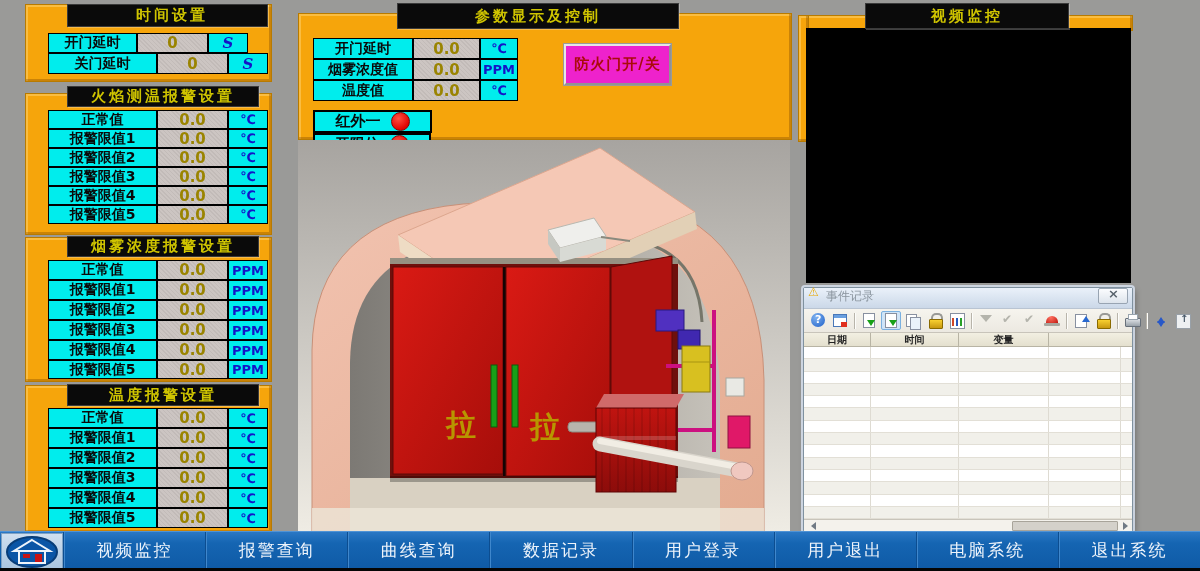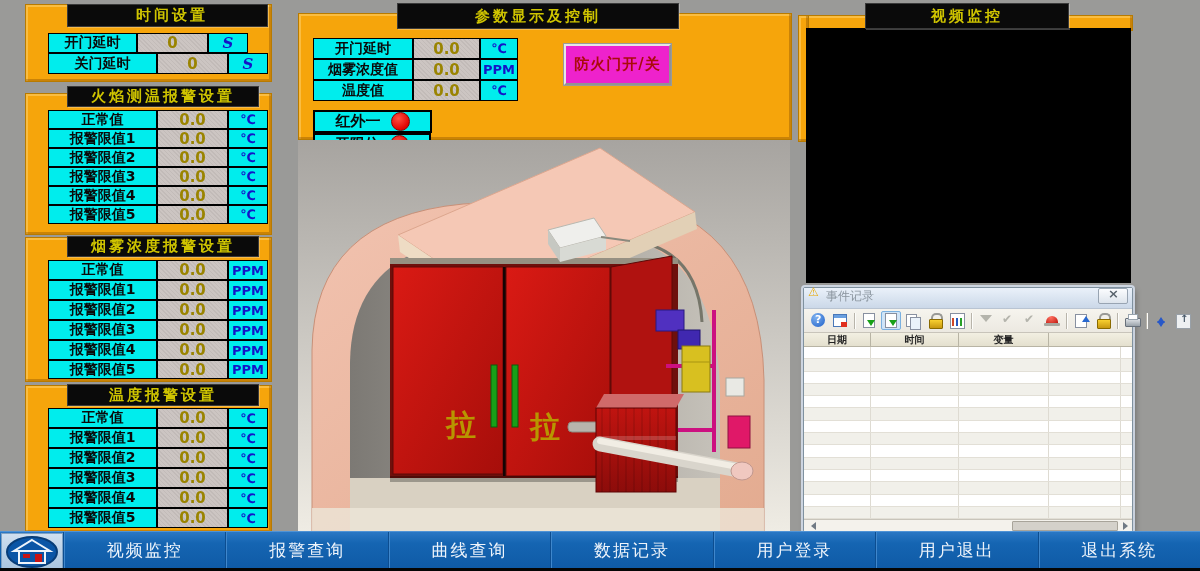--- a/index.html
+++ b/index.html
@@ -449,15 +449,16 @@
       <rect x="17" y="18" width="7" height="4" fill="#c81414"></rect>
       <rect x="29" y="18" width="7" height="8" fill="#c81414"></rect>
     </svg>
   </div>
   <div class="tbtn">视频监控</div>
   <div class="tbtn">报警查询</div>
   <div class="tbtn">曲线查询</div>
   <div class="tbtn">数据记录</div>
   <div class="tbtn">用户登录</div>
   <div class="tbtn">用户退出</div>
+  <div class="tbtn">电脑系统</div>
   <div class="tbtn">退出系统</div>
 </div>
 <div class="abs blackstrip"></div>
 
 </body></html>

